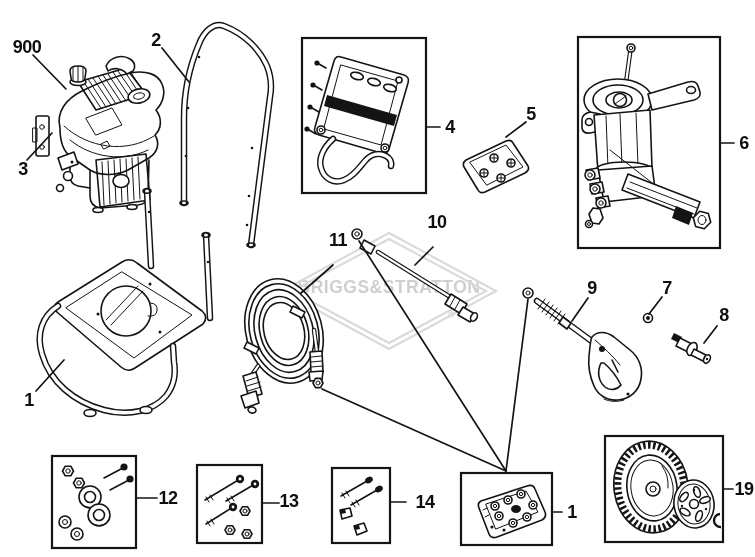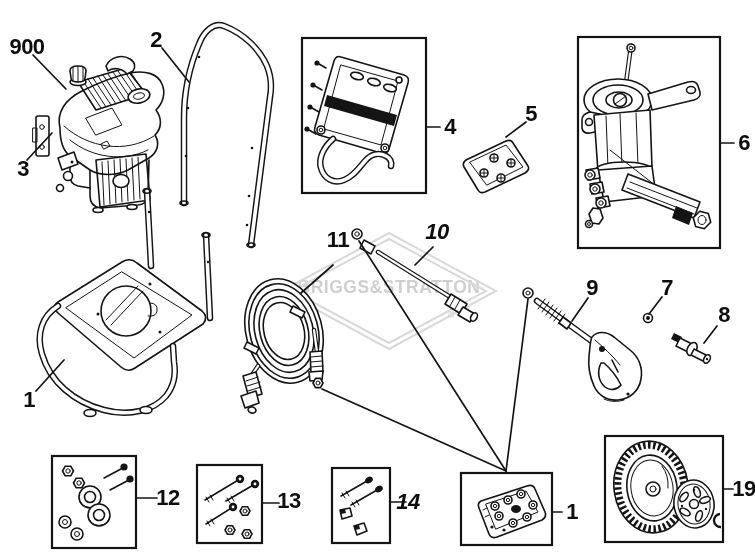--- a/index.html
+++ b/index.html
@@ -5,21 +5,21 @@
   html,body{margin:0;padding:0;background:#fff;}
   .stage{position:relative;width:755px;height:557px;background:#ffffff;overflow:hidden;
          font-family:"Liberation Sans",sans-serif;}
   .stage svg{position:absolute;left:0;top:0;z-index:1;}
   .wm-text{position:absolute;z-index:0;transform:translate(-50%,-50%);
            color:#cfcfcf;font-weight:bold;font-size:17.5px;letter-spacing:.5px;
            white-space:nowrap;}
   .wm-reg{position:absolute;z-index:0;transform:translate(-50%,-50%);
           color:#cfcfcf;font-weight:bold;font-size:9px;}
   .lbl{position:absolute;z-index:2;transform:translate(-50%,-50%);
-       font-weight:bold;font-size:22px;letter-spacing:-.5px;color:#0e0e0e;
+       font-weight:bold;font-size:18px;letter-spacing:-.5px;color:#0e0e0e;
        white-space:nowrap;cursor:default;}
   
   .ln{fill:none;stroke:#141414;stroke-width:1.6;stroke-linecap:round;stroke-linejoin:round;}
   .lt{fill:none;stroke:#141414;stroke-width:1;stroke-linecap:round;stroke-linejoin:round;}
   .wf{fill:#ffffff;stroke:#141414;stroke-width:1.6;stroke-linecap:round;stroke-linejoin:round;}
   .dark{fill:#141414;stroke:none;}
   .tubeO{fill:none;stroke:#141414;stroke-width:6.5;stroke-linecap:round;stroke-linejoin:round;}
   .tubeI{fill:none;stroke:#ffffff;stroke-width:3.6;stroke-linecap:round;stroke-linejoin:round;}
   .tubeO2{fill:none;stroke:#141414;stroke-width:4.5;stroke-linecap:round;}
   .tubeI2{fill:none;stroke:#ffffff;stroke-width:2.2;stroke-linecap:round;}
@@ -458,20 +458,20 @@
   <span class="lbl" style="left:27px;top:47px;">900</span>
   <span class="lbl" style="left:156px;top:40px;">2</span>
   <span class="lbl" style="left:23px;top:169px;">3</span>
   <span class="lbl" style="left:29px;top:400px;">1</span>
   <span class="lbl" style="left:450px;top:127px;">4</span>
   <span class="lbl" style="left:531px;top:114px;">5</span>
   <span class="lbl" style="left:744px;top:143px;">6</span>
   <span class="lbl" style="left:667px;top:288px;">7</span>
   <span class="lbl" style="left:724px;top:315px;">8</span>
   <span class="lbl" style="left:592px;top:288px;">9</span>
-  <span class="lbl" style="left:437px;top:232px;font-style:italic;">10</span>
+  <span class="lbl" style="left:437px;top:222px;">10</span>
   <span class="lbl" style="left:338px;top:240px;">11</span>
   <span class="lbl" style="left:168px;top:498px;text-align:center;">12</span>
   <span class="lbl" style="left:289px;top:501px;">13</span>
-  <span class="lbl" style="left:408px;top:502px;font-style:italic;">14</span>
+  <span class="lbl" style="left:425px;top:502px;">14</span>
   <span class="lbl" style="left:572px;top:512px;">1</span>
   <span class="lbl" style="left:744px;top:489px;">19</span>
 </div>
 
 </body></html>

